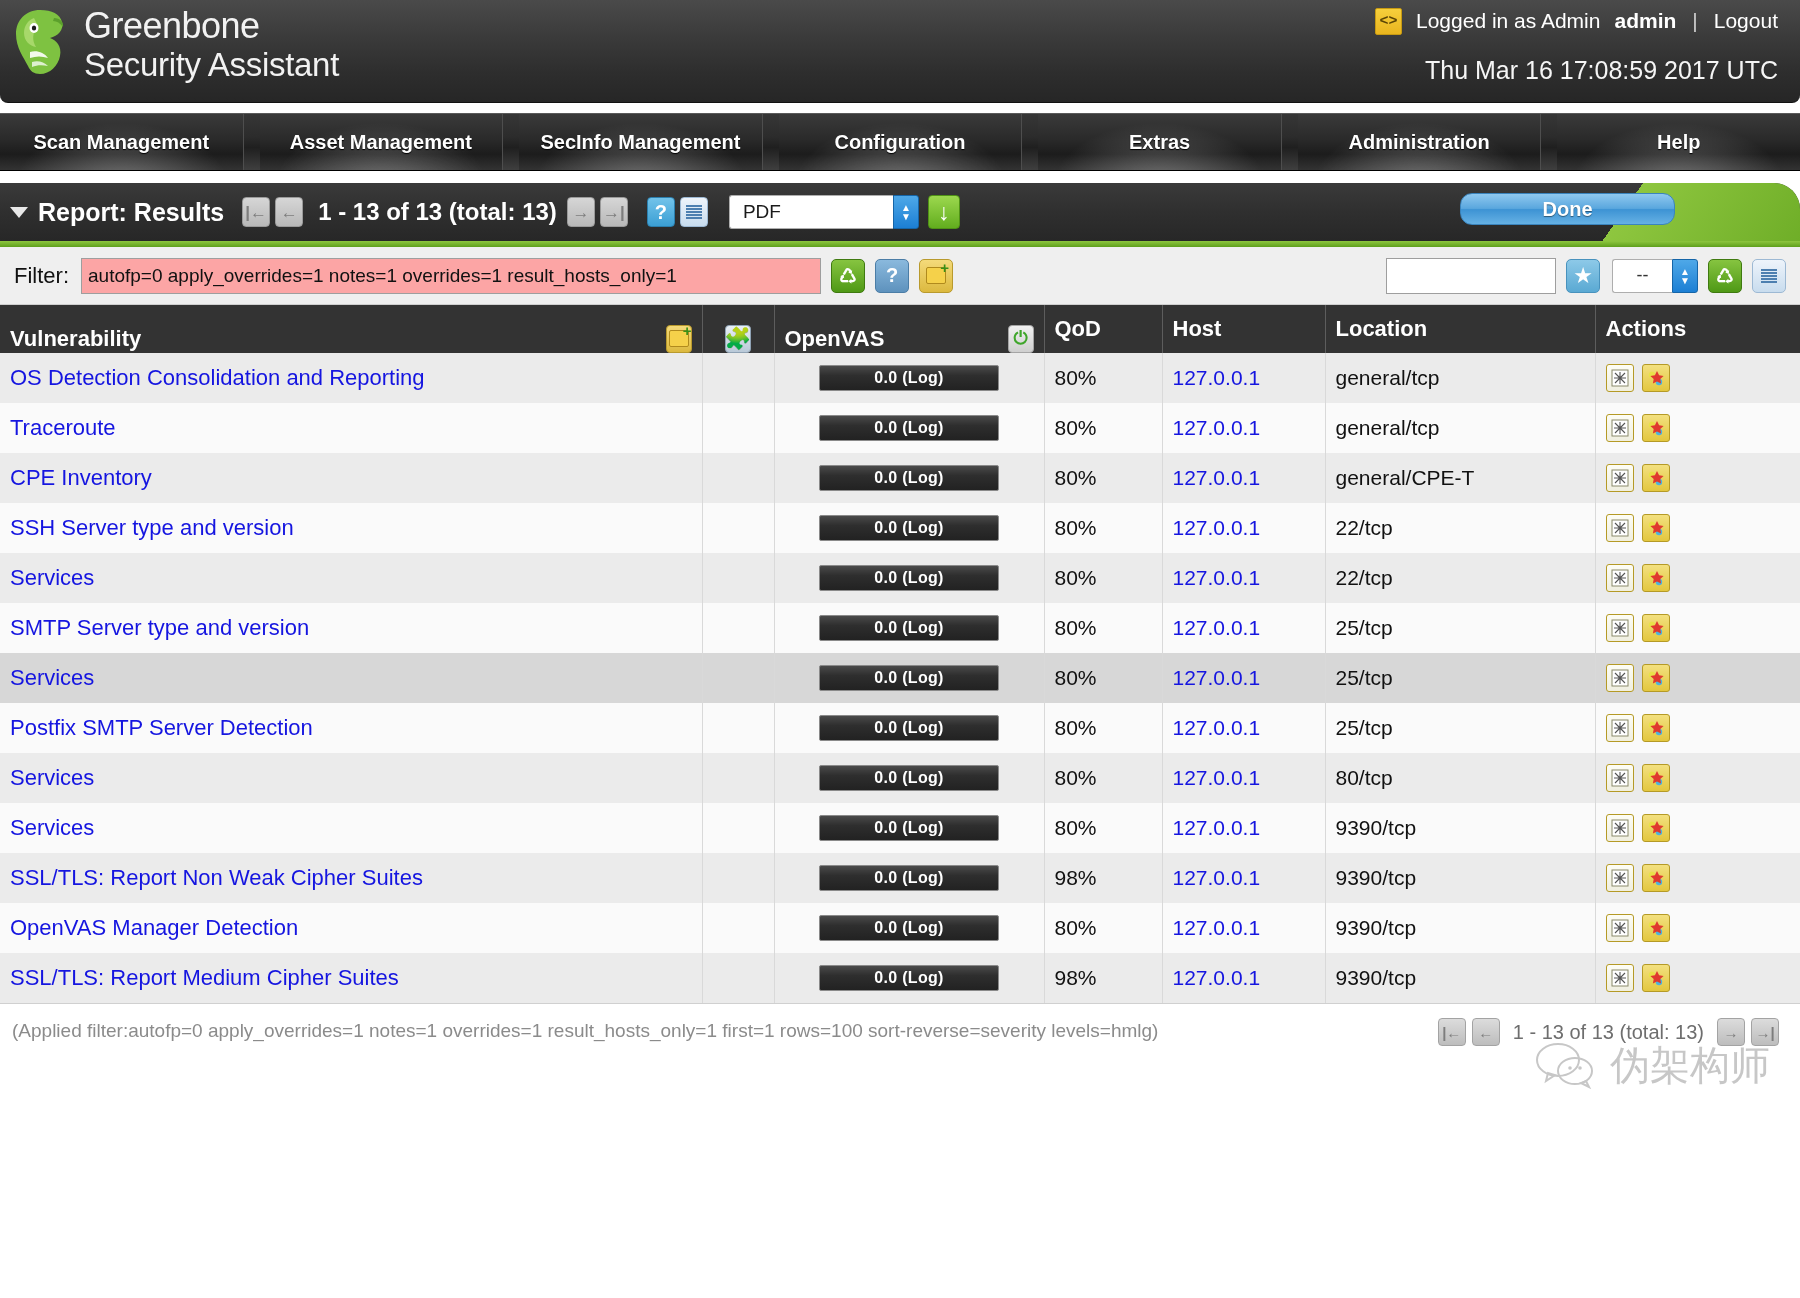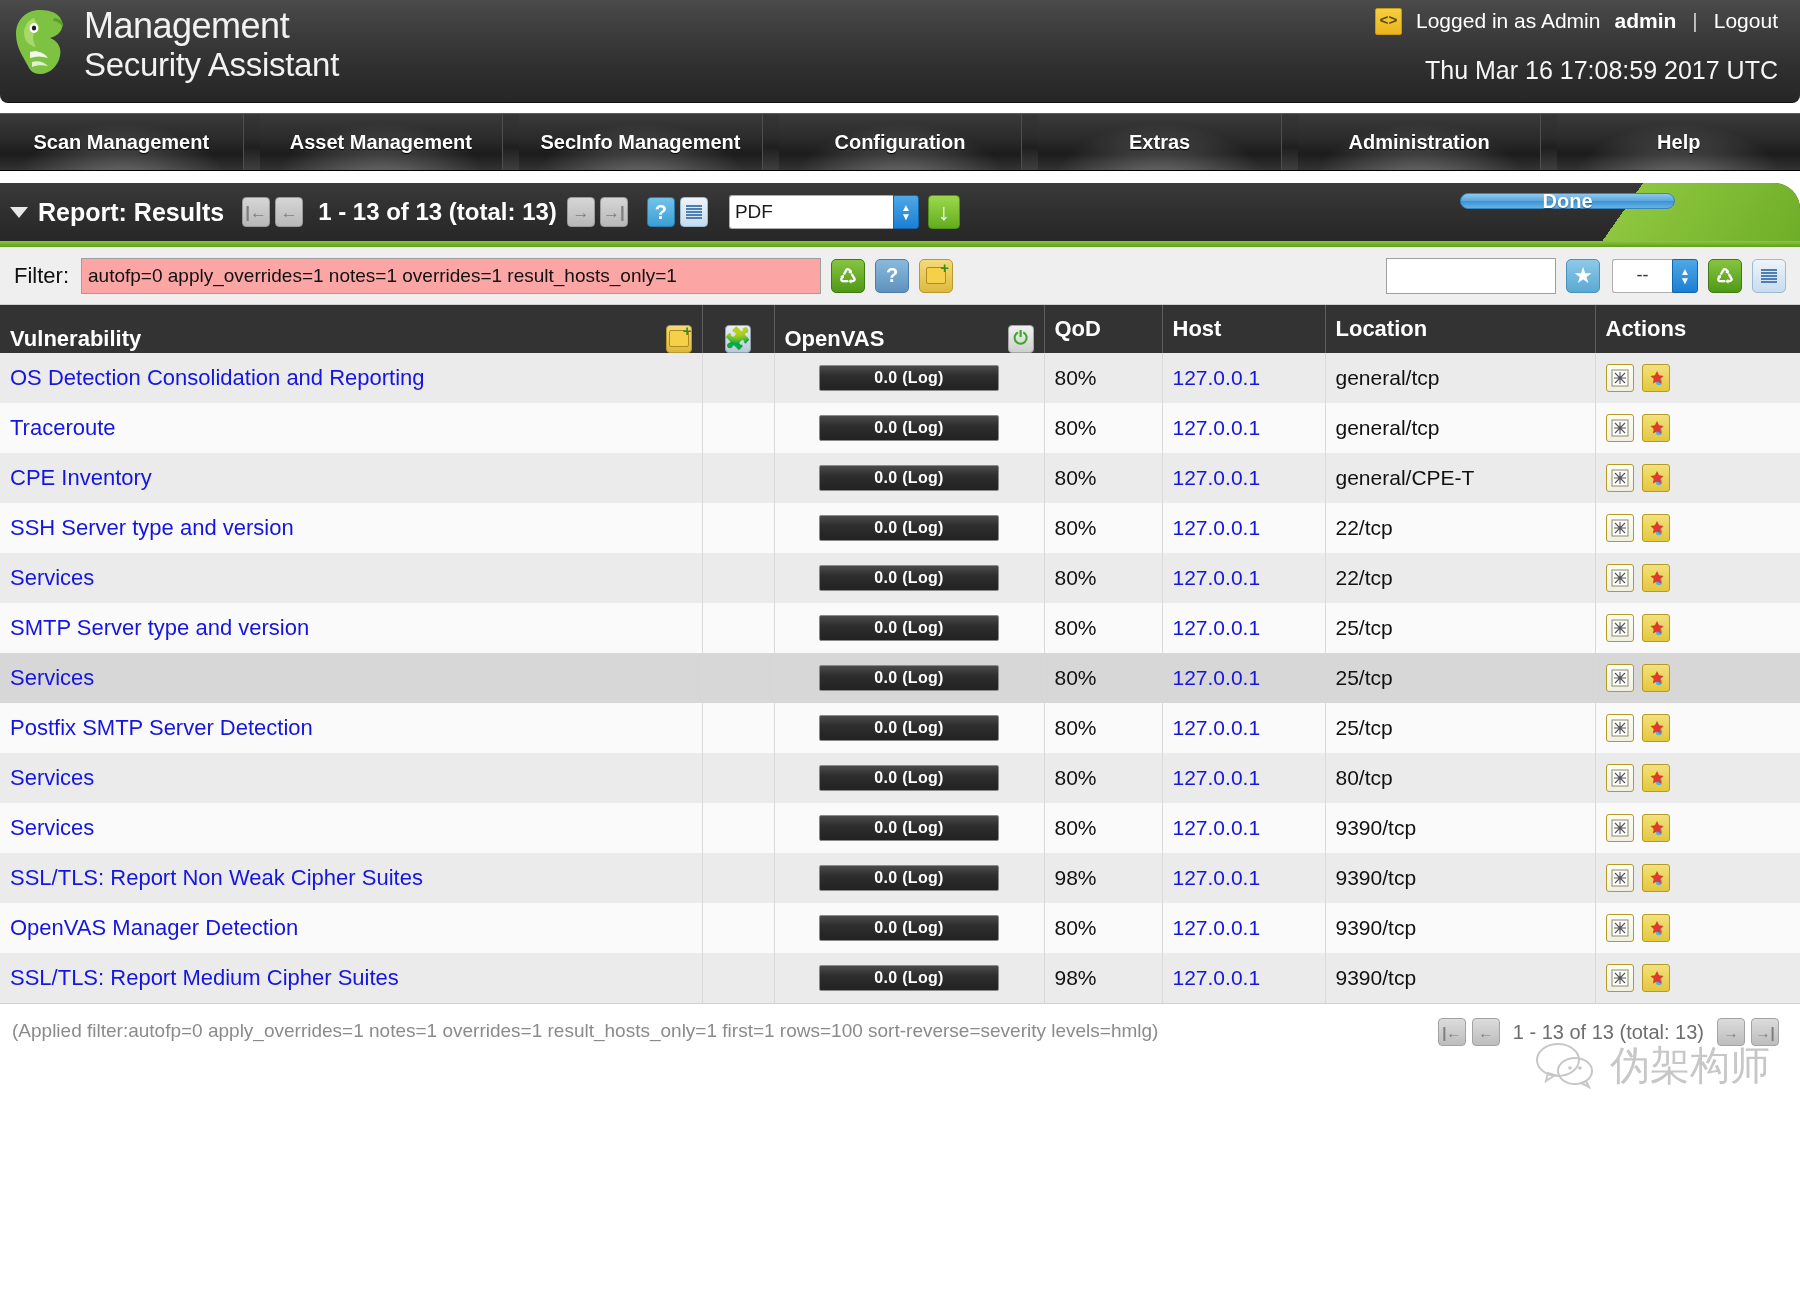--- a/index.html
+++ b/index.html
@@ -88,36 +88,36 @@
   .sq-blue { background: linear-gradient(to bottom, #72c3ea, #3b9fd4); border: 1px solid #2b7fae; }
   .sq-bluelist { background: linear-gradient(to bottom, #eef4fb, #c8dcee); border: 1px solid #9db9d4; }
   .arrow-glyph { font-size: 17px; color: #7d7d7d; line-height: 1; font-weight: 700; }
   .qmark { color: #fff; font-size: 20px; font-weight: 700; line-height: 1; }
   .barsicon { width: 16px; height: 14px; display: flex; flex-direction: column; justify-content: space-between; }
   .barsicon i { display: block; height: 2px; background: #4d7fb0; }
 
   .fmtselect { position: relative; width: 190px; height: 34px; margin-left: 16px; display: flex; }
   .fmtselect .txtbox {
     flex: 1; background: #fff; border: 1px solid #aeaeae; border-right: none;
-    display: flex; align-items: center; padding-left: 5px; font-size: 19px; color: #1a1a1a;
+    display: flex; align-items: center; padding-left: 13px; font-size: 19px; color: #1a1a1a;
     border-radius: 3px 0 0 3px;
   }
   .fmtselect .spin {
     width: 26px; background: linear-gradient(to bottom, #4ea8e8, #1c7fd4);
     border: 1px solid #1565a8; border-radius: 0 3px 3px 0;
     display: flex; flex-direction: column; align-items: center; justify-content: center; color: #fff;
     font-size: 10px; line-height: 9px; cursor: pointer;
   }
   .dlbtn { width: 32px; height: 34px; margin-left: 9px; border-radius: 4px;
            background: linear-gradient(to bottom, #9cd84e, #62ad1e); border: 1px solid #4f9215;
            display: flex; align-items: center; justify-content: center; cursor: pointer; }
   .dlbtn .arr { color: #fff; font-size: 23px; line-height: 1; font-weight: 700; }
 
   .donebtn {
-    position: absolute; right: 125px; top: 10px; width: 215px; height: 16px; z-index: 5;
+    position: absolute; right: 125px; top: 10px; width: 215px; height: 32px; z-index: 5;
     background: linear-gradient(to bottom, #8fc8ef 0%, #5aa7de 48%, #3d93d4 52%, #66b1e4 100%);
     border: 1px solid #3a84bd; border-radius: 12px;
     color: #fff; font-size: 20px; font-weight: 700;
     display: flex; align-items: center; justify-content: center;
     text-shadow: 0 1px 1px rgba(0,0,0,0.45); cursor: pointer;
   }
   .greenline { height: 6px; background: linear-gradient(to bottom, #8ec63f, #5e9f1c); }
 
   
   .filterbar {
@@ -222,21 +222,21 @@
         <path d="M30 4 C16 4 6 14 6 28 C6 42 14 52 18 60 C20 65 24 68 30 68 C40 68 48 60 50 50 C52 40 46 34 40 32 C48 30 54 24 52 16 C50 8 42 4 30 4 Z" fill="#7ec241"></path>
         <path d="M24 12 C18 14 14 20 14 27 C14 35 20 40 26 41 C22 35 22 26 28 20 Z" fill="#a7d86a"></path>
         <ellipse cx="24" cy="22" rx="4.5" ry="5" fill="#ffffff"></ellipse>
         <ellipse cx="24" cy="22" rx="2.2" ry="2.6" fill="#1c1c1c"></ellipse>
         <path d="M20 46 C26 44 34 46 38 52 C32 50 26 50 20 52 Z" fill="#ffffff" opacity="0.9"></path>
         <path d="M22 56 C28 54 34 56 38 60 C32 59 27 59 22 61 Z" fill="#ffffff" opacity="0.75"></path>
         <path d="M44 12 C50 12 54 16 53 21 C50 17 47 15 43 15 Z" fill="#5ca02c"></path>
       </svg>
     </div>
     <div class="brand">
-      <div class="l1">Management</div>
+      <div class="l1">Greenbone</div>
       <div class="l2">Security Assistant</div>
     </div>
   </div>
 
   <div class="session">
     <div class="session-line1">
       <div class="code-icon">&lt;&gt;</div>
       <span class="txt">Logged in as Admin</span>
       <b>admin</b>
       <span class="sep">|</span>

